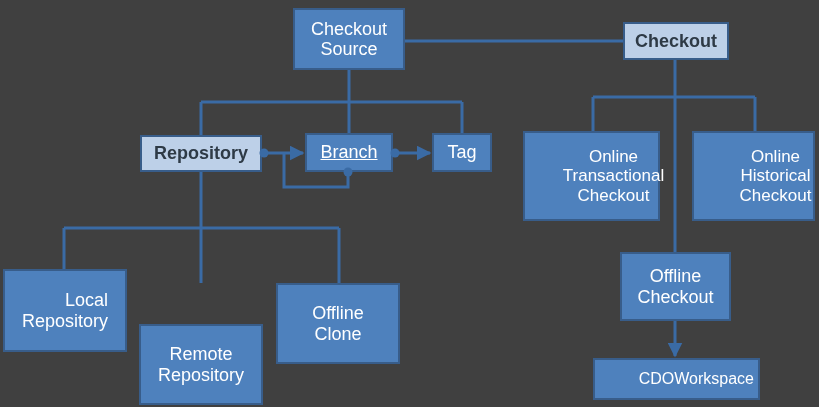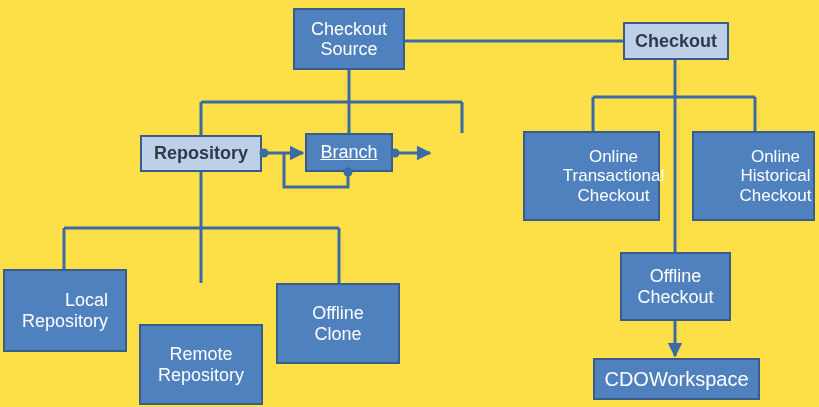--- a/index.html
+++ b/index.html
@@ -7,21 +7,21 @@
     padding: 0;
     background: #ffffff;
   }
   body {
     font-family: "Liberation Sans", sans-serif;
   }
   #diagram {
     position: relative;
     width: 819px;
     height: 407px;
-    background: #fde047;
+    background: #404040;
     overflow: hidden;
   }
   #edges {
     position: absolute;
     left: 0;
     top: 0;
     width: 819px;
     height: 407px;
   }
   .node {
@@ -45,21 +45,21 @@
     color: #2E3A46;
     font-weight: bold;
   }
   .node span {
     display: block;
     padding: 0 4px;
     white-space: pre-line;
   }
   .fs18 { font-size: 18px; }
   .fs17 { font-size: 17px; padding-left: 44px; }
-  .fs16 { font-size: 20px; }
+  .fs16 { font-size: 16px; justify-content: flex-end; }
 </style>
 </head>
 <body>
 
 <div id="diagram">
 
   <svg id="edges" viewBox="0 0 819 407" xmlns="http://www.w3.org/2000/svg">
     <defs>
       <marker id="arrowhead" viewBox="0 0 10 10" refX="9" refY="5" markerWidth="5" markerHeight="5" orient="auto-start-reverse">
         <path d="M 0 0 L 10 5 L 0 10 z" fill="#3A6BA5"></path>
@@ -105,20 +105,23 @@
   </div>
 
   <div class="node light fs18" style="left:140px; top:135px; width:122px; height:37px;">
     <span>Repository</span>
   </div>
 
   <div class="node dark fs18" style="left:305px; top:133px; width:88px; height:39px;text-decoration:underline;">
     <span>Branch</span>
   </div>
 
+  <div class="node dark fs18" style="left:432px; top:133px; width:60px; height:39px;">
+    <span>Tag</span>
+  </div>
 
   <div class="node dark fs17" style="left:523px; top:131px; width:137px; height:90px;">
     <span>Online
 Transactional
 Checkout</span>
   </div>
 
   <div class="node dark fs17" style="left:692px; top:131px; width:123px; height:90px;">
     <span>Online
 Historical

